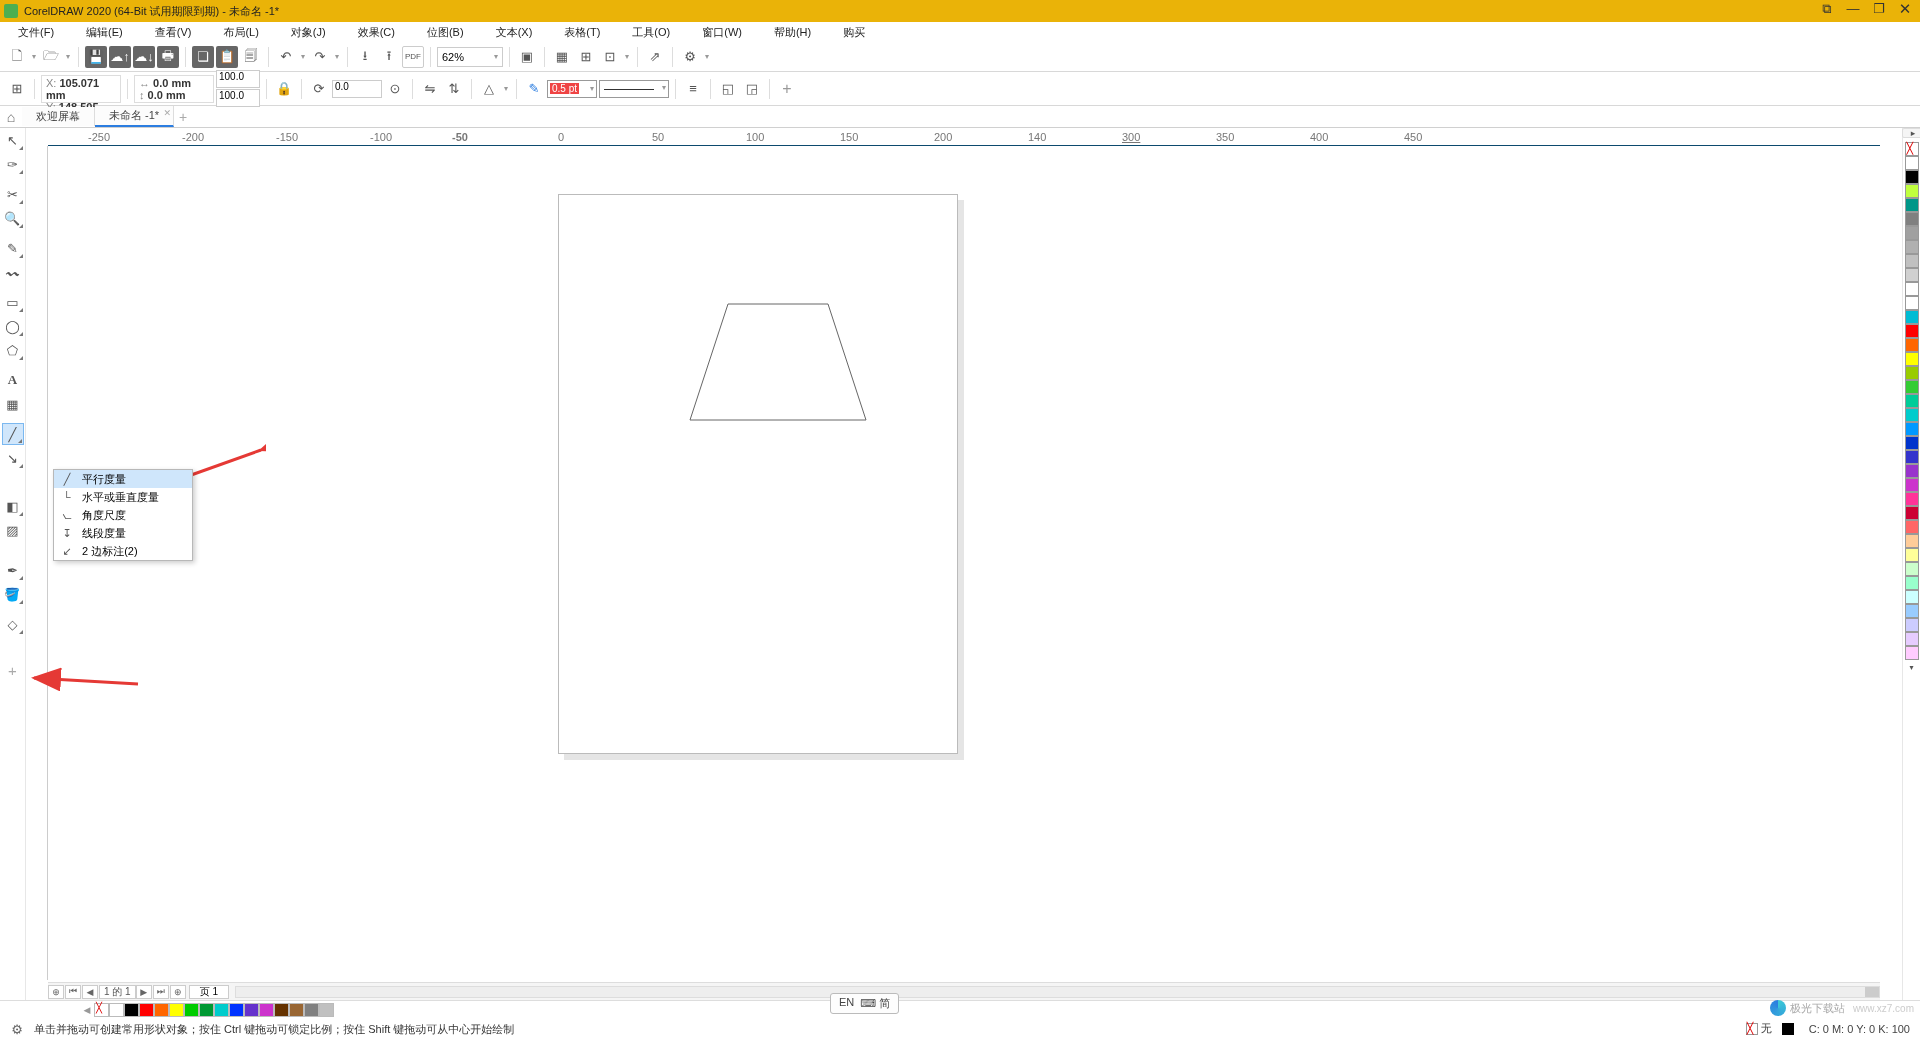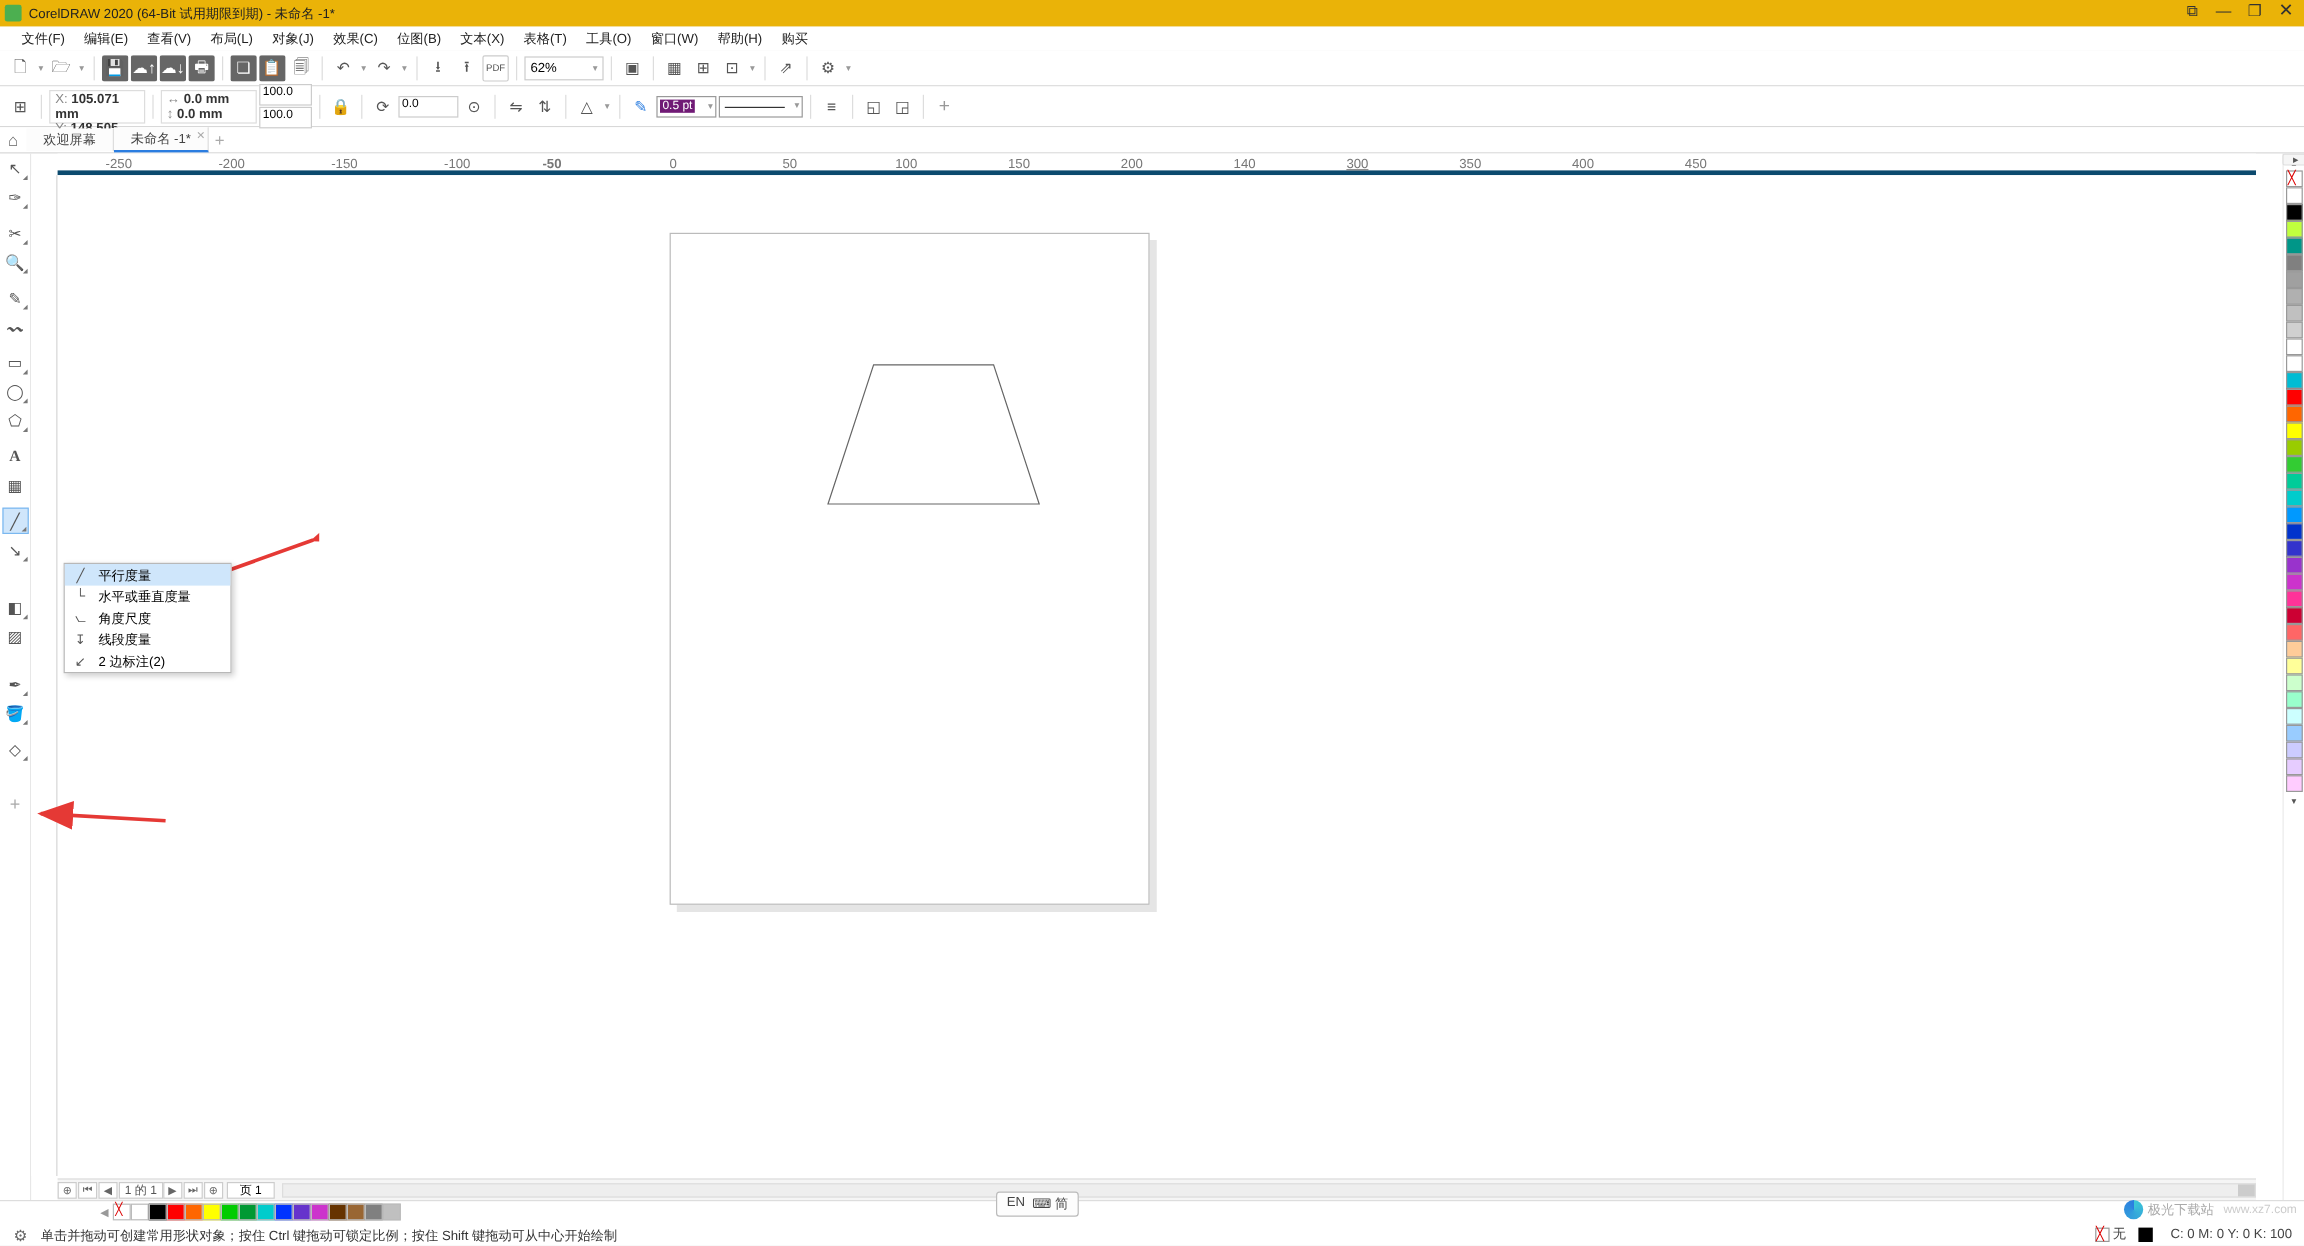--- a/index.html
+++ b/index.html
@@ -2,47 +2,47 @@
 <html><head>
 <meta charset="utf-8">
 <style>
 *{box-sizing:border-box;margin:0;padding:0;font-family:"Microsoft YaHei",Tahoma,sans-serif;font-size:11px;user-select:none}
 body{background:#f0f0f0;width:1920px;height:1038px;overflow:hidden;position:relative}
 .titlebar{height:22px;background:#eab308;display:flex;align-items:center;padding-left:4px;position:relative}
 .titlebar .logo{width:14px;height:14px;background:#4caf50;border-radius:2px;margin-right:6px}
 .titlebar .title{color:#222}
 .winbtns{position:absolute;right:6px;top:2px;display:flex;gap:8px}
 .winbtns div{width:18px;height:16px;text-align:center;font-size:13px;line-height:14px;color:#333}
-.menubar{height:20px;background:#fff;display:flex;align-items:center;padding-left:10px;gap:0}
+.menubar{height:20px;background:#fff;display:flex;align-items:center;padding-left:10px;gap:16px}
 .menubar span{padding:2px 8px;color:#222;cursor:default}
 .toolbar1{height:30px;background:#fff;display:flex;align-items:center;padding-left:6px;gap:2px;border-bottom:1px solid #d8d8d8}
 .tb-btn{min-width:22px;height:22px;border:1px solid transparent;display:flex;align-items:center;justify-content:center;color:#555;font-size:13px;border-radius:2px}
 .tb-btn.dark{background:#666;color:#fff}
 .tb-sep{width:1px;height:20px;background:#ddd;margin:0 4px}
 .tb-drop{width:8px;text-align:center;color:#999;font-size:8px}
 .zoom-box{display:flex;align-items:center;border:1px solid #ccc;height:20px;padding:0 4px;background:#fff;width:66px}
 .proprow{height:34px;background:#fff;display:flex;align-items:center;padding-left:6px;gap:2px;border-bottom:1px solid #d8d8d8}
 .coordbox{display:flex;flex-direction:column;border:1px solid #ddd;padding:1px 4px;width:80px;height:28px;font-size:10px;color:#555}
 .small-input{border:1px solid #ccc;height:18px;padding:0 2px;background:#fff;font-size:10px;width:44px}
 .outline-spin{border:1px solid #999;height:18px;width:50px;background:#fff;display:flex;align-items:center;padding:0 2px}
-.outline-spin .val{background:#701a75;color:#fff;padding:0 2px;font-size:10px}
+.outline-spin .val{background:#ef4444;color:#fff;padding:0 2px;font-size:10px}
 .outline-style{border:1px solid #999;height:18px;width:70px;background:#fff;position:relative}
 .tabsrow{height:22px;background:#fff;display:flex;align-items:center;border-bottom:1px solid #d0d0d0}
 .tabsrow .home{width:22px;text-align:center;color:#666;font-size:14px}
 .doc-tab{padding:2px 14px;border-right:1px solid #ddd;background:#fcfcfc;color:#444;position:relative}
 .doc-tab.active{border-bottom:2px solid #2b7de0}
 .doc-tab .x{font-size:9px;color:#aaa;position:absolute;right:2px;top:2px}
 .addtab{width:18px;text-align:center;color:#aaa;font-size:14px}
 .workarea{position:absolute;top:128px;left:0;right:0;bottom:38px;display:flex}
 .toolbox{width:26px;background:#fff;display:flex;flex-direction:column;align-items:center;border-right:1px solid #e7e7e7}
 .tool{width:22px;height:22px;margin:1px 0;display:flex;align-items:center;justify-content:center;color:#555;position:relative;font-size:13px}
 .tool.sel{background:#d0e6fb;border:1px solid #7bb8f0}
 .tool .fly{position:absolute;right:1px;bottom:1px;width:0;height:0;border-right:4px solid #777;border-top:4px solid transparent}
 .canvaswrap{flex:1;position:relative;background:#fff}
-.ruler-h{position:absolute;top:0;left:22px;right:22px;height:18px;background:#fff;border-bottom:4px solid #0c4a6e;font-size:9px;color:#777}
+.ruler-h{position:absolute;top:0;left:22px;right:22px;height:18px;background:#fff;border-bottom:1px solid #0c4a6e;font-size:9px;color:#777}
 .ruler-h span{position:absolute;top:3px}
 .ruler-v{position:absolute;top:18px;left:0;width:22px;bottom:20px;background:#fff;border-right:1px solid #ccc}
 .canvas{position:absolute;top:18px;left:22px;right:22px;bottom:20px;background:#fff;overflow:hidden}
 .page{position:absolute;left:510px;top:48px;width:400px;height:560px;background:#fff;border:1px solid #bbb;box-shadow:6px 6px 0 rgba(0,0,0,.10)}
 .trap{position:absolute;left:640px;top:156px}
 .flyout{position:absolute;left:27px;top:341px;width:140px;background:#fff;border:1px solid #b8b8b8;box-shadow:2px 2px 5px rgba(0,0,0,.2);z-index:50}
 .flyout .item{height:18px;display:flex;align-items:center;padding:0 6px;gap:8px;font-size:11px}
 .flyout .item.hl{background:#cfe6fb}
 .flyout .item .ic{width:14px;text-align:center;color:#555}
 .harrow{position:absolute;pointer-events:none}

